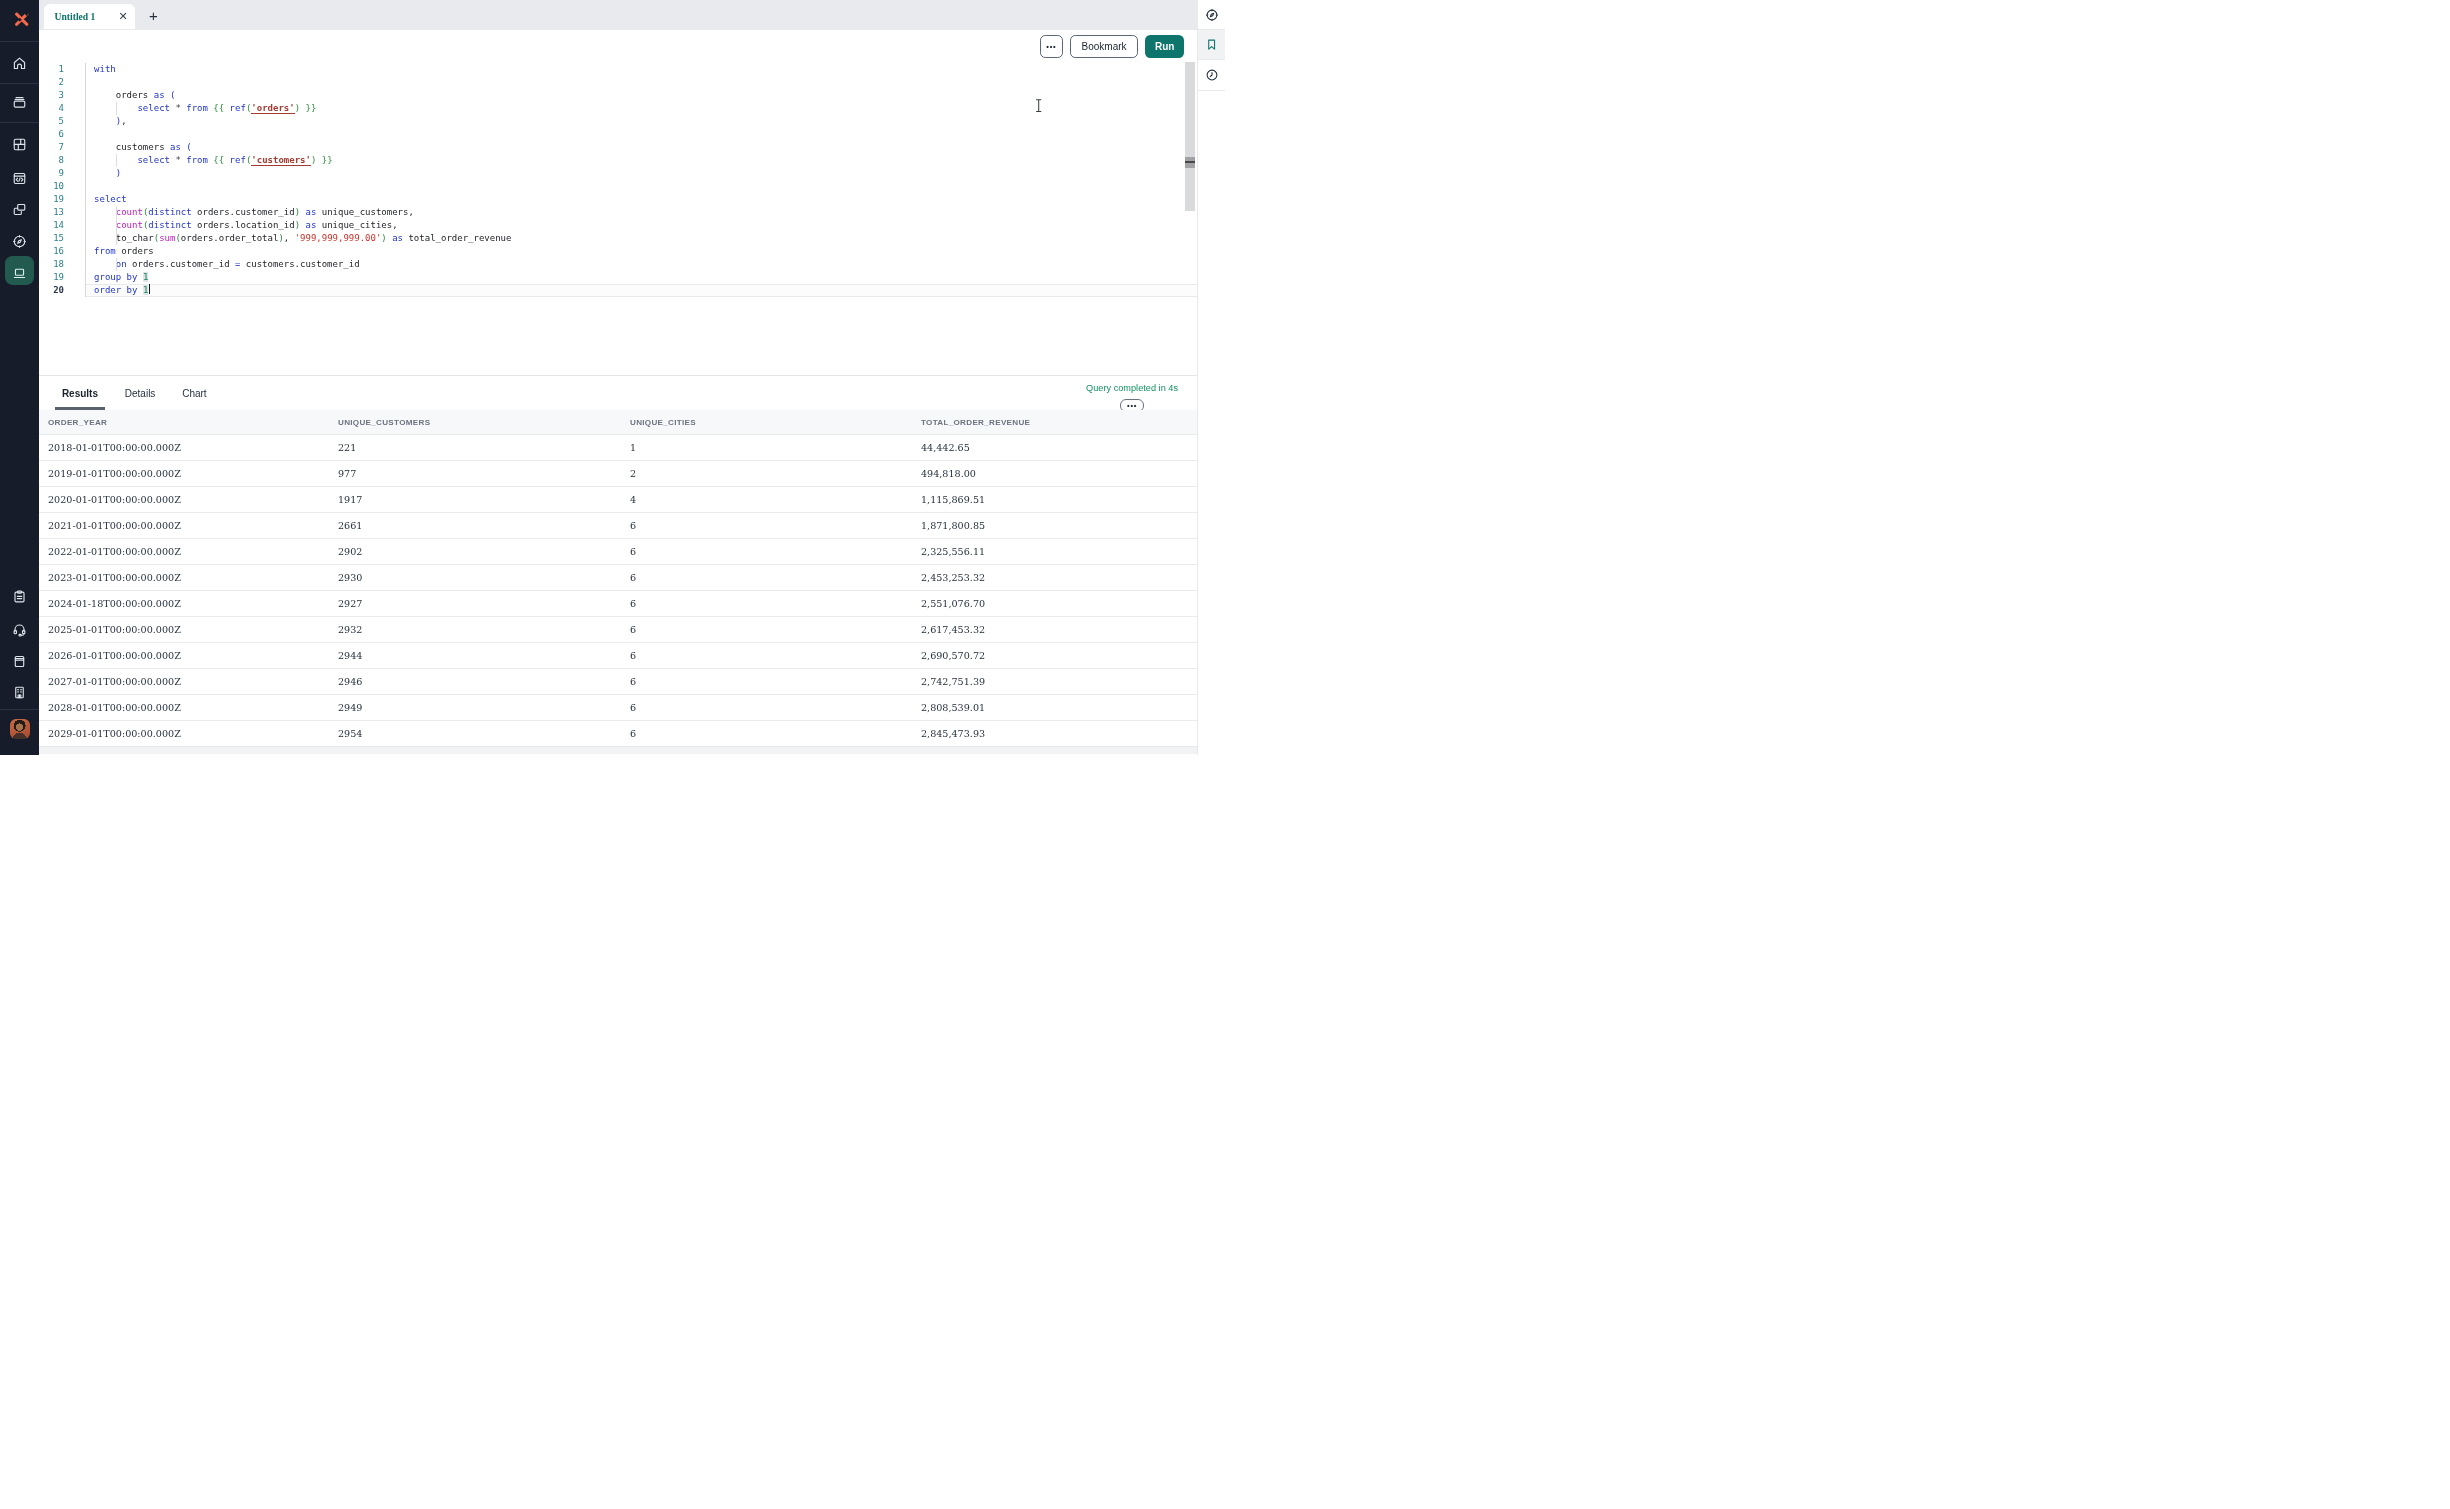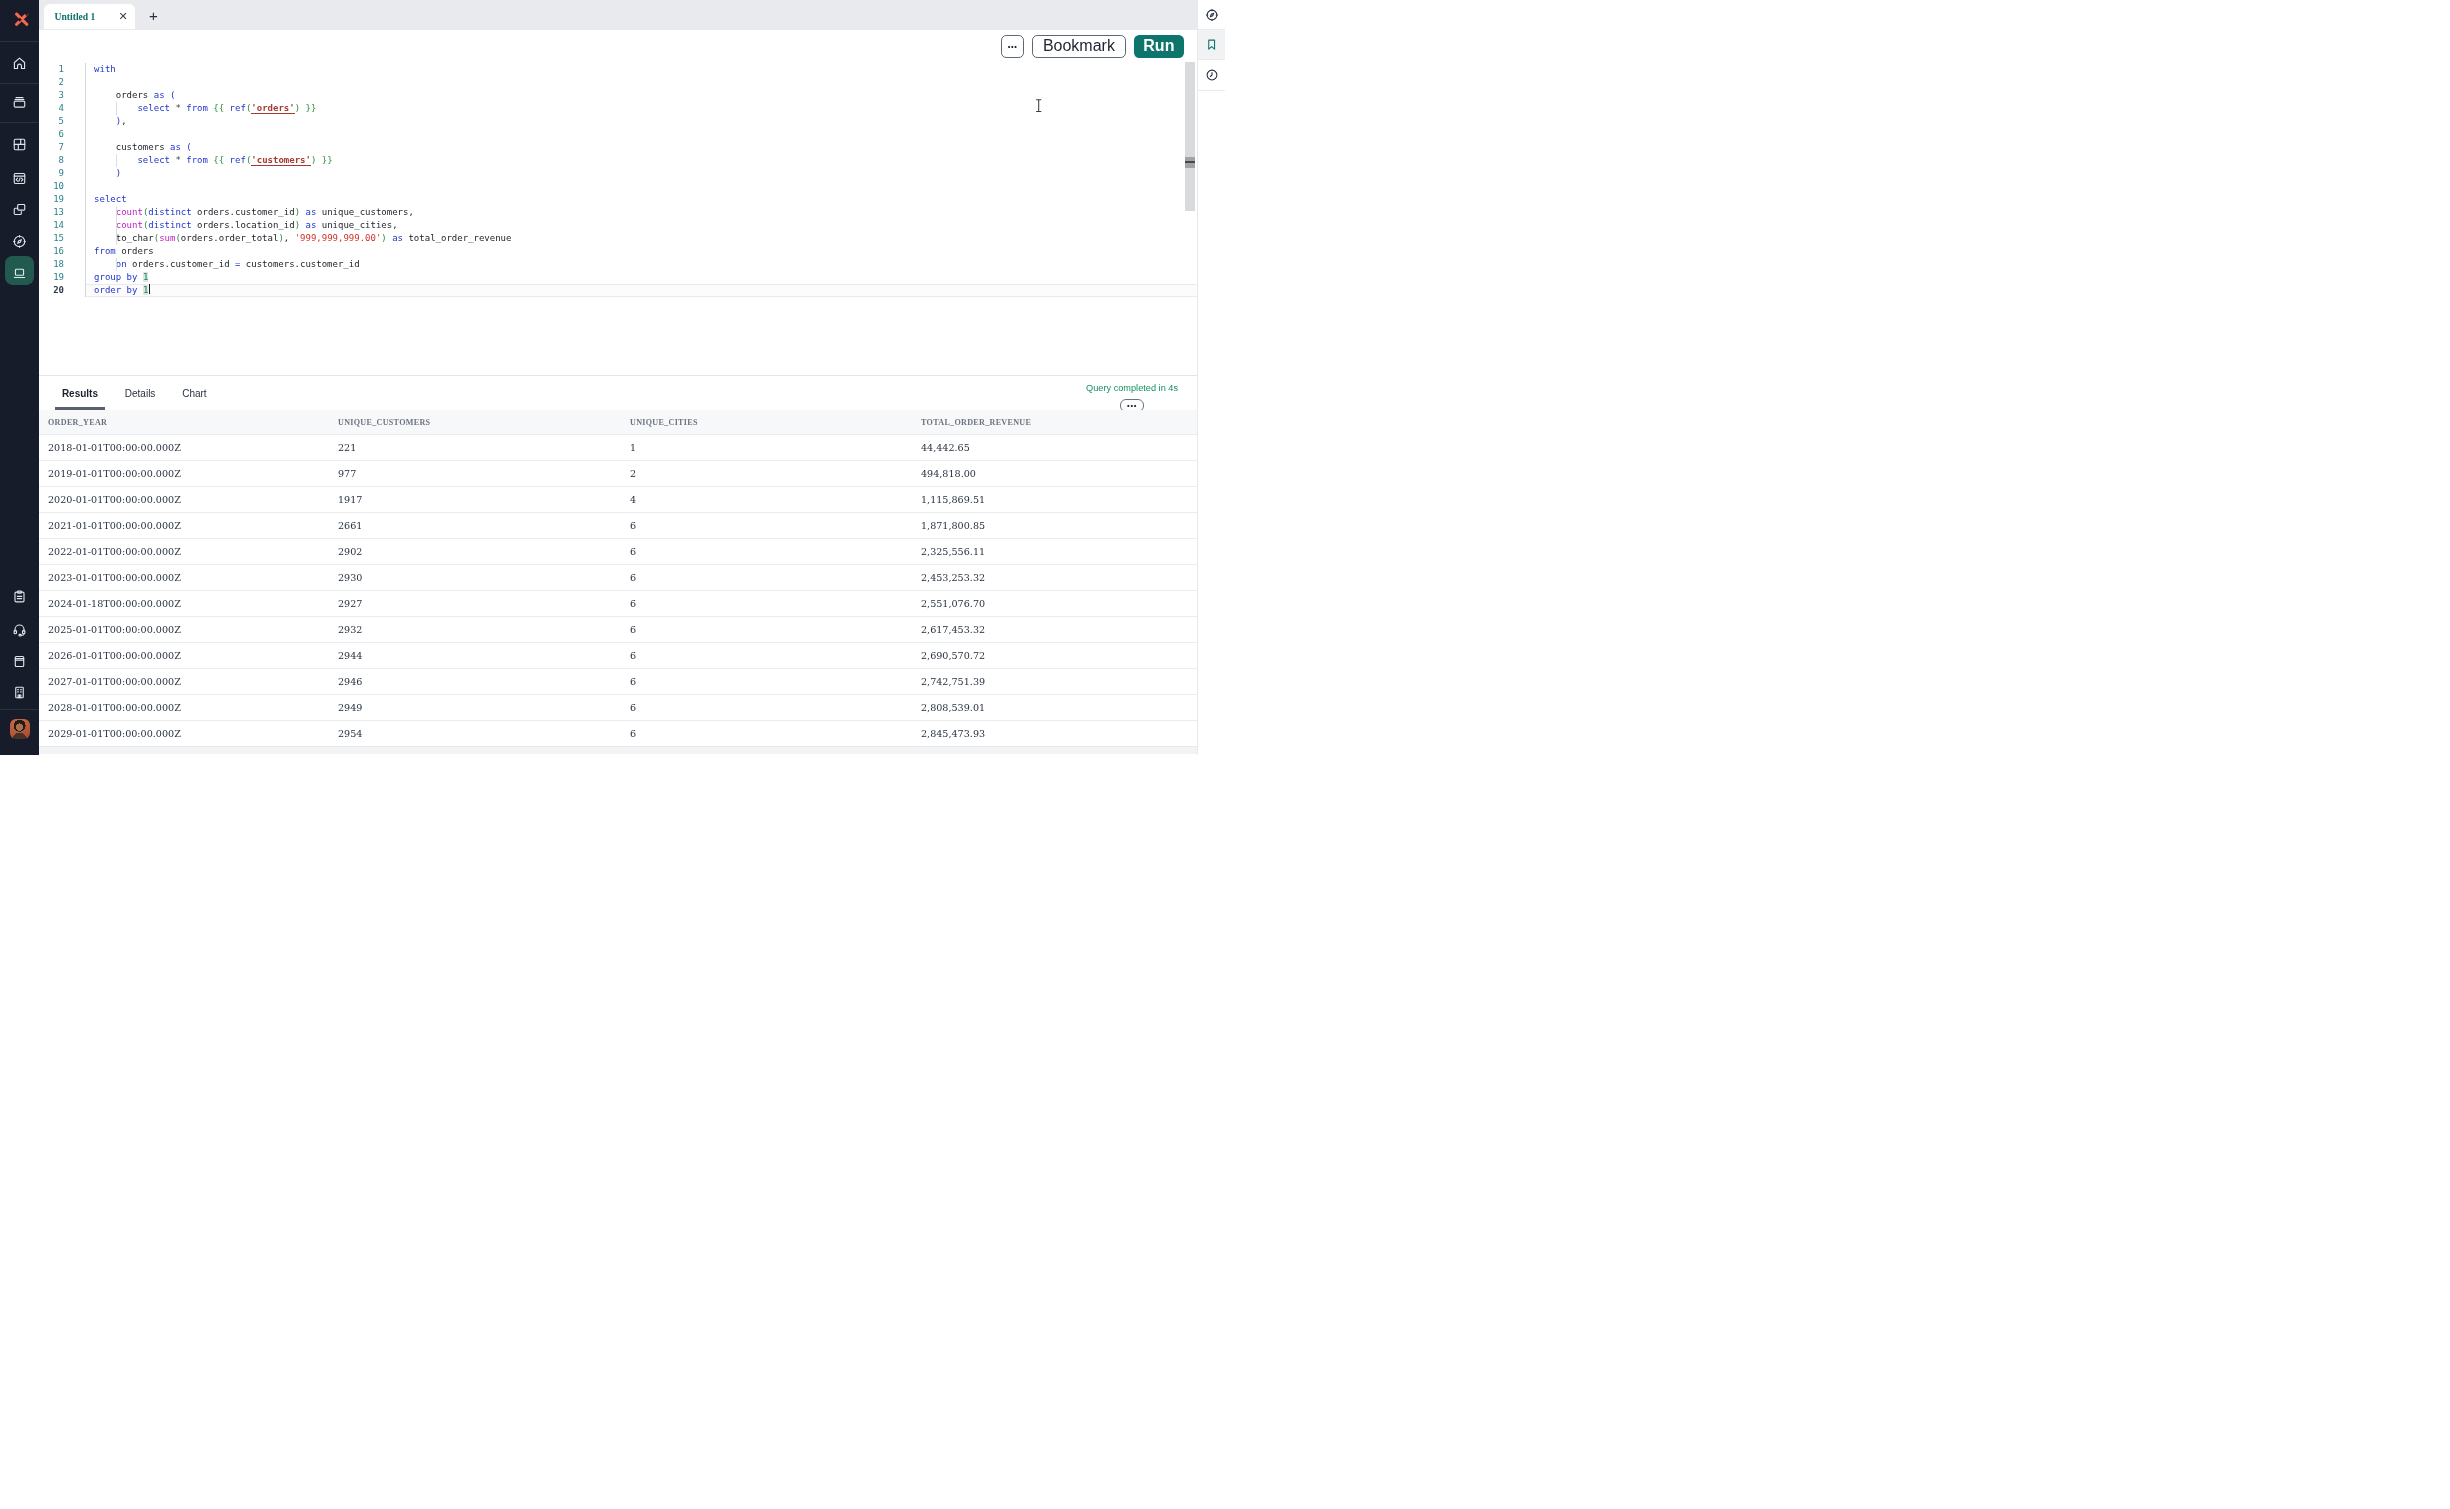--- a/index.html
+++ b/index.html
@@ -25,21 +25,21 @@
        display:flex;align-items:center;padding:0 7.4px 0 10.4px;box-sizing:border-box;font-family:Liberation Serif, serif;}
   .tab-label{color:#0c7168;font-size:9.6px;font-weight:600;flex:1;}
   .tab-close{color:#39424f;font-size:11px;line-height:11px;cursor:pointer;}
   .newtab{position:absolute;left:102px;top:3.7px;width:25px;height:24px;display:flex;align-items:center;justify-content:center;
           color:#262f3d;font-size:15px;font-weight:400;}
 
   
   .toolbar{position:absolute;left:39px;top:30px;width:1159px;height:33px;background:#fff;border-bottom:0.7px solid #e7e9ec;
            display:flex;align-items:center;justify-content:flex-end;gap:7.4px;padding-right:14px;box-sizing:border-box;}
   .btn{height:23px;border-radius:5.2px;display:flex;align-items:center;justify-content:center;box-sizing:border-box;
-       font-size:16px;cursor:pointer;}
+       font-size:10px;cursor:pointer;}
   .btn-ghost{border:0.7px solid #5d6675;color:#1c2531;background:#fff;}
   .btn-icon{width:23px;letter-spacing:0.7px;font-size:7.4px;font-weight:700;}
   .btn-bookmark{padding:0 10.4px;}
   .btn-run{background:#0d756b;color:#fff;padding:0 9.6px;font-weight:600;border:none;}
 
   
   .editor{position:absolute;left:39px;top:62px;width:1159px;height:313px;background:#fff;}
   .lines{position:absolute;left:0;top:0.7px;right:0;}
   .line{display:flex;height:13px;line-height:13px;font-family:"DejaVu Sans Mono",monospace;font-size:9px;white-space:pre;position:relative;}
   .ln{width:47px;box-sizing:border-box;padding-right:21px;text-align:right;color:#2c7f8c;border-right:0.7px solid #d4d7db;flex:0 0 auto;}
@@ -66,21 +66,21 @@
   .rtab.active::after{content:"";position:absolute;left:-3px;right:-3px;bottom:0;height:3px;background:#59616d;}
   .rstatus{position:absolute;right:20px;top:0;height:34px;display:flex;align-items:center;gap:6.7px;flex-direction:column;}
   .rstatus-text{color:#12925f;font-size:9.2px;}
   .rmore{width:24.4px;height:24.4px;border:0.7px solid #6a7382;border-radius:6px;background:#fff;color:#1c2531;
          display:flex;align-items:center;justify-content:center;font-size:7.4px;letter-spacing:0.7px;font-weight:700;cursor:pointer;}
 
   table.grid{position:absolute;left:0;top:34px;width:1159px;border-collapse:collapse;table-layout:fixed;}
   table.grid col:nth-child(1){width:290px;} table.grid col:nth-child(2){width:292px;}
   table.grid col:nth-child(3){width:291px;} table.grid col:nth-child(4){width:286px;}
   table.grid th{height:24.4px;background:#f7f8fa;border-bottom:0.7px solid #e8eaed;text-align:left;padding:0 0 0 9px;
-        color:#6c7380;font-size:8.1px;letter-spacing:0.3px;font-weight:700;font-family:Liberation Serif, serif;}
+        color:#6c7380;font-size:8.1px;letter-spacing:0.3px;font-weight:700;font-family:Liberation Sans, sans-serif;}
   table.grid td{height:26px;box-sizing:border-box;border-bottom:0.7px solid #e9ebee;padding:0 0 0 9px;
         color:#273140;font-size:9.6px;font-family:"DejaVu Serif",serif;}
   .bottomstrip{position:absolute;left:0;bottom:0;width:100%;height:6.7px;background:#f2f3f5;border-top:0.7px solid #e7e9ec;}
 
   
   .rail{position:absolute;right:0;top:0;width:27px;height:755px;background:#fff;border-left:0.7px solid #e7e9ec;z-index:5;}
   .rail-item{position:absolute;left:0;width:27px;height:30px;display:flex;align-items:center;justify-content:center;}
   .rail-sep{position:absolute;left:0;width:27px;height:0.7px;background:#e8eaec;}
   .rail-active{background:#f1f2f4;}
 </style>

